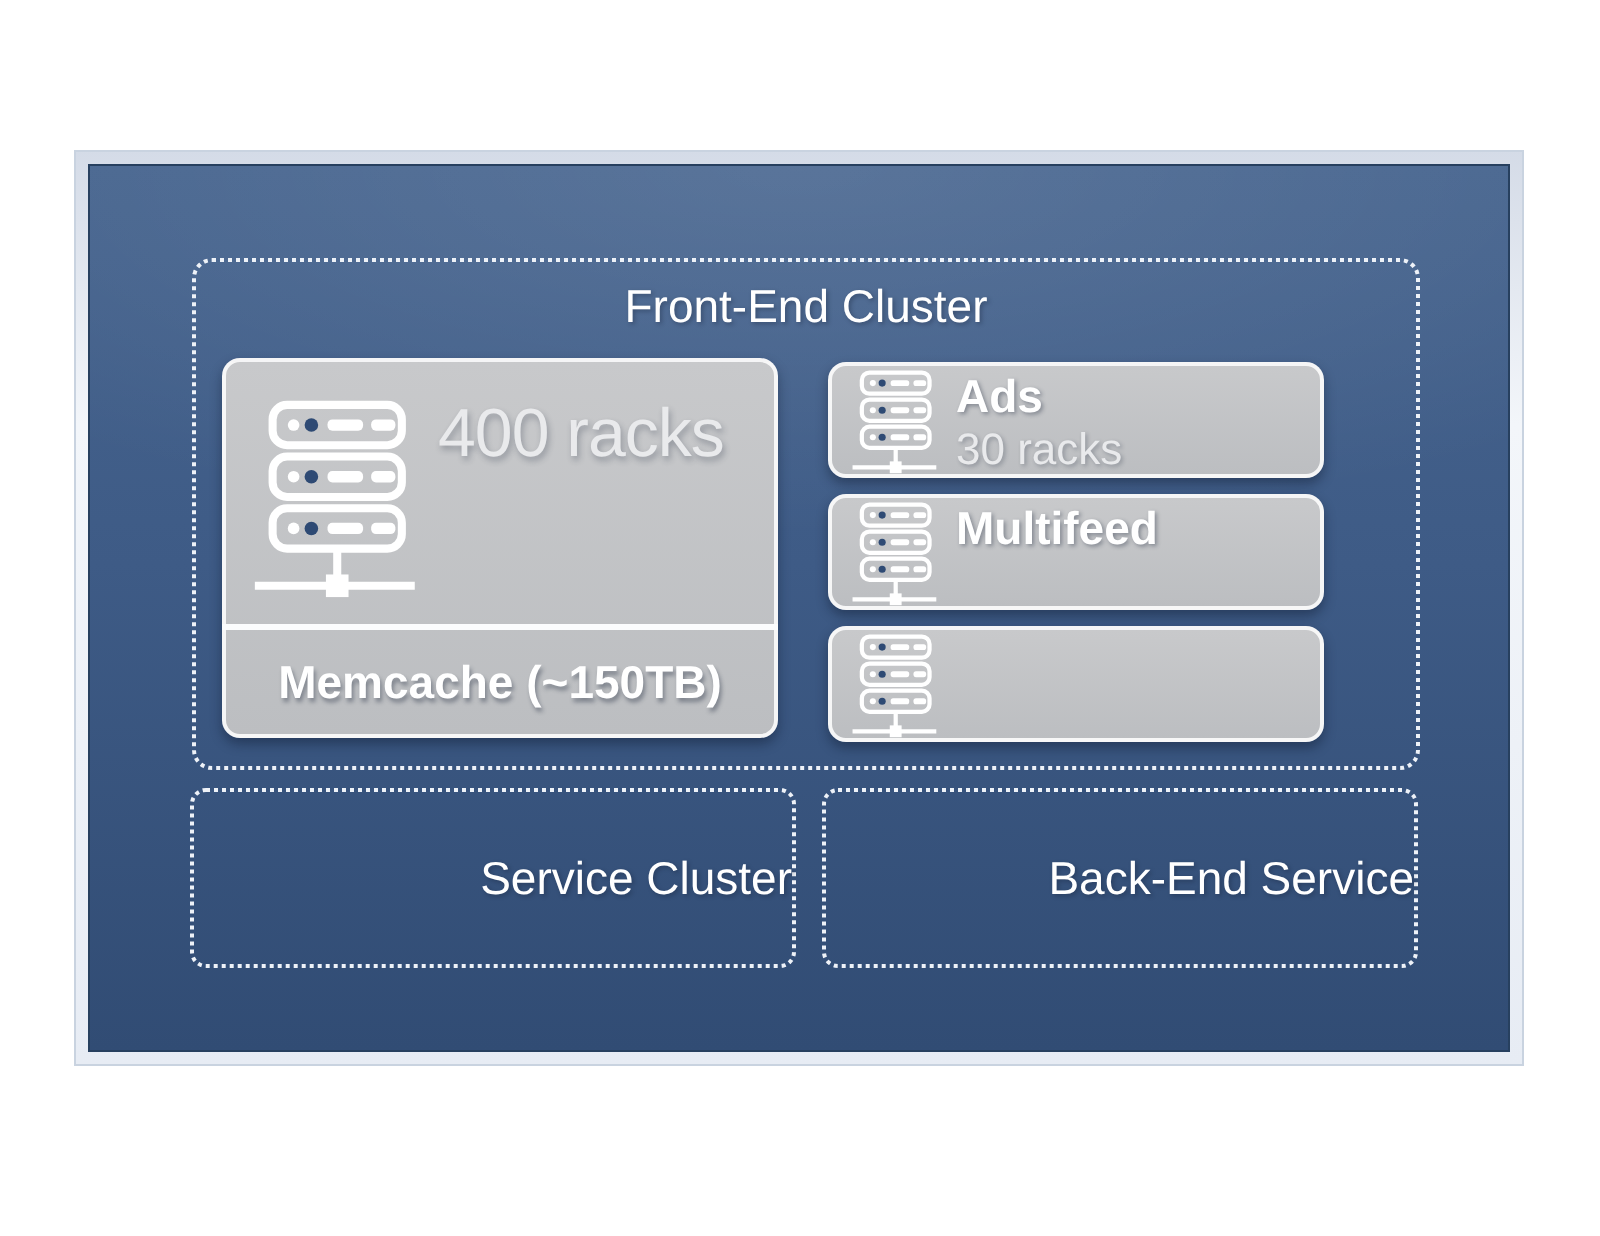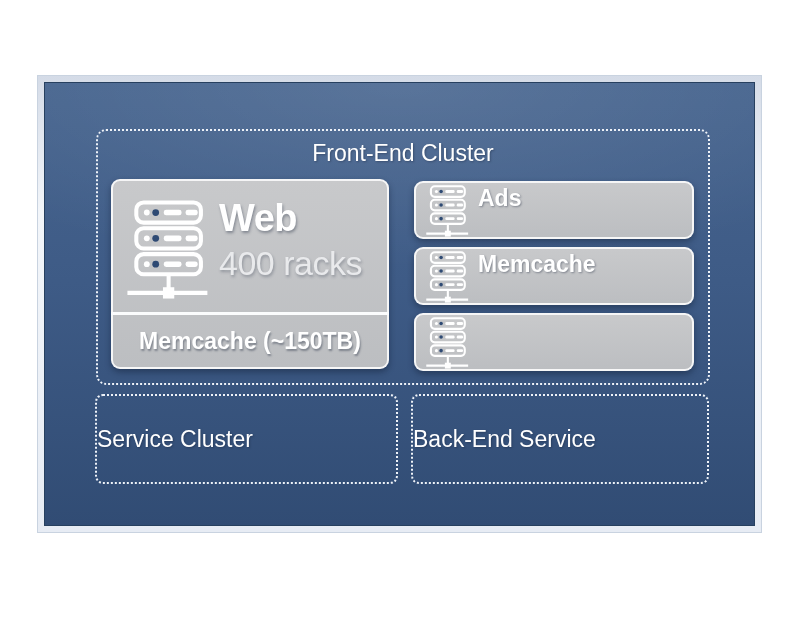--- a/index.html
+++ b/index.html
@@ -76,40 +76,40 @@
     background:#fbfcfd;
   }
   .web-footer{
     position:absolute;left:0;top:134px;width:100%;height:64px;
     line-height:52px;text-align:center;
     font-size:23px;font-weight:bold;
     color:var(--text-primary,#ffffff);
     text-shadow:1px 2px 2px rgba(30,40,60,0.40);
   }
 
-  .svc-item{left:316px;width:280px;height:58px;}
+  .svc-item{left:316px;width:248px;height:58px;}
   .svc-item.pos-0{top:50px;}
   .svc-item.pos-1{top:116px;}
   .svc-item.pos-2{top:182px;}
   .rack-sm{position:absolute;left:9px;top:2px;width:44px;height:55px;}
   .svc-text{position:absolute;left:62px;top:2px;}
   .svc-name{
     font-size:23px;font-weight:bold;line-height:27px;
     color:var(--text-primary,#ffffff);
     text-shadow:1px 1px 2px rgba(30,40,60,0.40);
   }
   .svc-detail{
     font-size:22px;font-weight:normal;line-height:25px;
     color:var(--text-secondary,#e9eaec);
     text-shadow:1px 1px 2px rgba(30,40,60,0.30);
   }
 
   
   .bottom-box{
-    display:flex;align-items:center;justify-content:flex-start;
+    display:flex;align-items:center;justify-content:flex-end;
     border-radius:8px;
   }
   .svc-cluster{left:50px;top:311px;width:303px;height:90px;}
   .be-cluster{left:366px;top:311px;width:298px;height:90px;}
   .bottom-label{
     font-size:23px;color:var(--text-primary,#ffffff);
     text-shadow:1px 1px 2px rgba(20,30,50,0.35);
   }
 
   .svg-defs{position:absolute;width:0;height:0;overflow:hidden;}
@@ -156,43 +156,43 @@
 
       <div class="dotted-box fe-box">
         <div class="fe-title">Front-End Cluster</div>
 
         <div class="gray-box web-box">
           <div class="web-main">
             <svg class="rack-lg">
                 <use href="#rack"></use>
               </svg>
             <div class="web-text">
-              <div class="web-name">Web</div>
               <div class="web-cap">400 racks</div>
             </div>
           </div>
           <div class="web-divider"></div>
           <div class="web-footer">Memcache (~150TB)</div>
         </div>
 
         <div class="gray-box svc-item pos-0">
           <svg class="rack-sm">
               <use href="#rack"></use>
             </svg>
           <div class="svc-text">
             <div class="svc-name">Ads</div>
+            <div class="svc-detail">30 racks</div>
           </div>
         </div>
 
         <div class="gray-box svc-item pos-1">
           <svg class="rack-sm">
               <use href="#rack"></use>
             </svg>
           <div class="svc-text">
-            <div class="svc-name">Memcache</div>
+            <div class="svc-name">Multifeed</div>
           </div>
         </div>
 
         <div class="gray-box svc-item pos-2">
           <svg class="rack-sm">
               <use href="#rack"></use>
             </svg>
         </div>
       </div>
 

